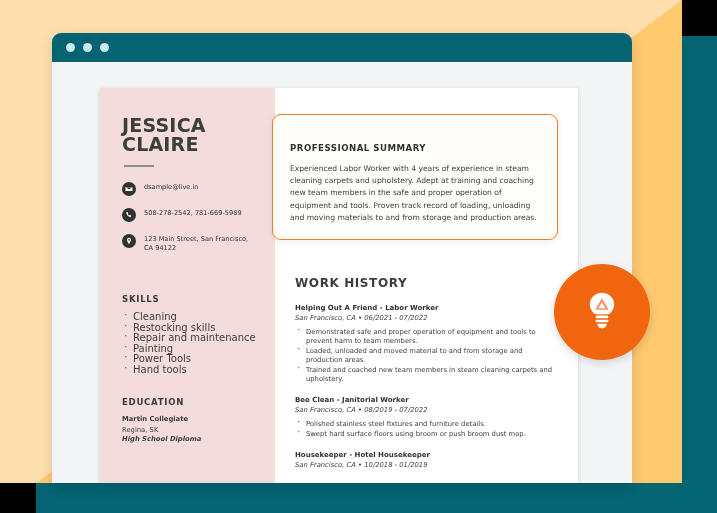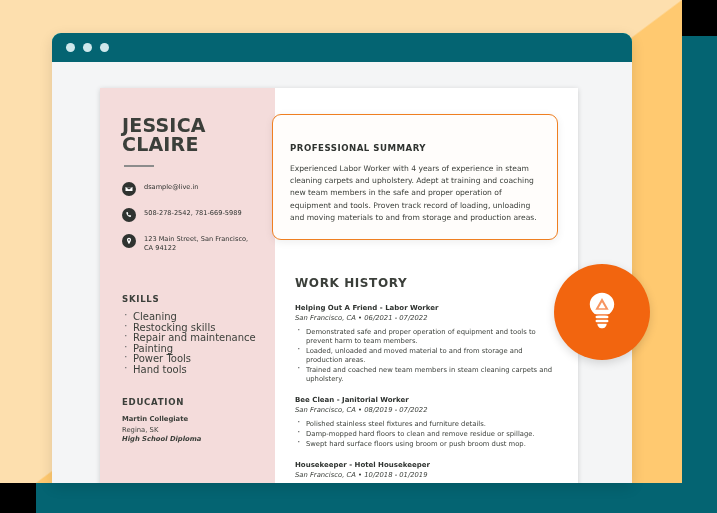--- a/index.html
+++ b/index.html
@@ -180,21 +180,20 @@
               <li>Loaded, unloaded and moved material to and from storage and production areas.</li>
               <li>Trained and coached new team members in steam cleaning carpets and upholstery.</li>
             </ul>
           </div>
 
           <div class="job">
             <div class="job-head">Bee Clean - Janitorial Worker</div>
             <div class="job-meta">San Francisco, CA  •  08/2019 - 07/2022</div>
             <ul class="job-list">
               <li>Polished stainless steel fixtures and furniture details.</li>
-              <li>Damp-mopped hard floors to clean and remove residue or spillage.</li>
               <li>Swept hard surface floors using broom or push broom dust mop.</li>
             </ul>
           </div>
 
           <div class="job">
             <div class="job-head">Housekeeper - Hotel Housekeeper</div>
             <div class="job-meta">San Francisco, CA  •  10/2018 - 01/2019</div>
           </div>
 
         </div>

